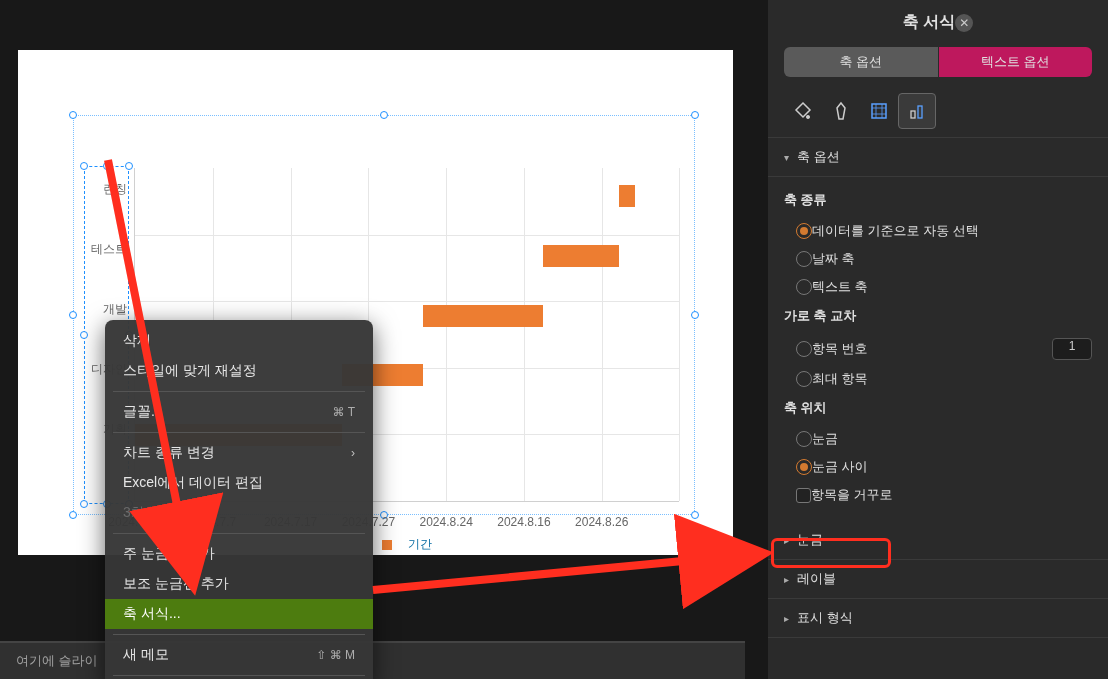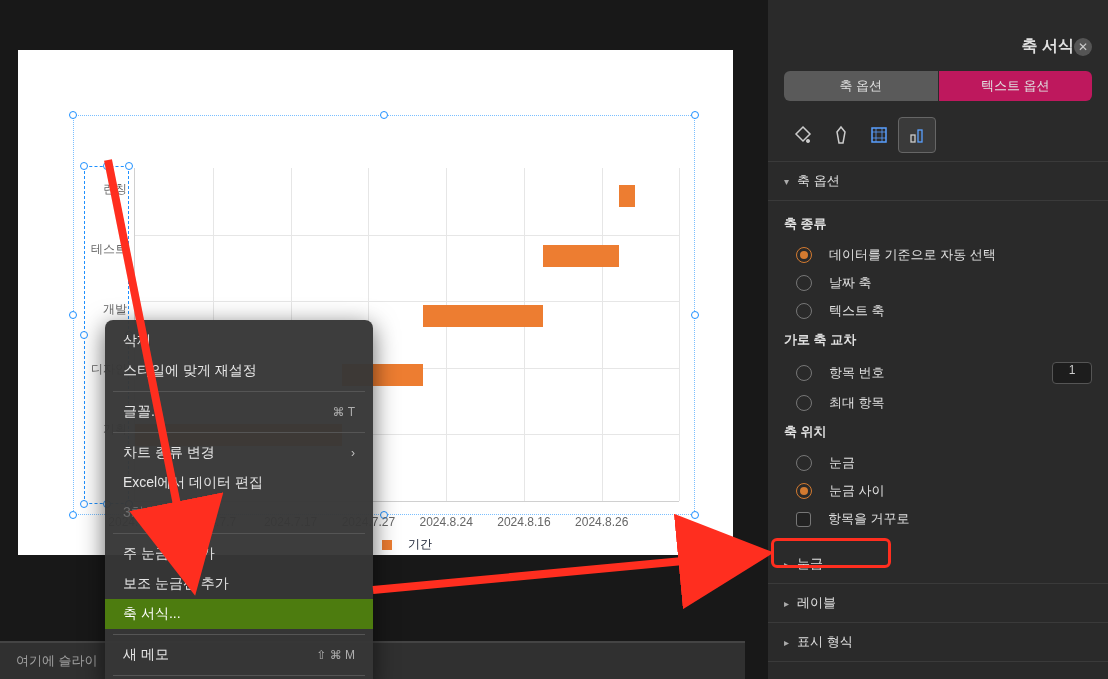--- a/index.html
+++ b/index.html
@@ -88,21 +88,21 @@
       font-size:12px; color:#666; text-align:right;
     }
     .xlabel {
       position:absolute; bottom:-28px;
       font-size:12px; color:#666;
       transform: translateX(-50%);
     }
     .legend {
       position:absolute; bottom:-52px; left:50%;
       transform: translateX(-50%);
-      font-size:12px; color:#0f172a;
+      font-size:12px; color:#0369a1;
       display:flex; align-items:center; gap:16px;
     }
     .legend-sw { width:10px; height:10px; background:#ED7D31; }
 
     
     .notes-strip {
       position:absolute; left:0; bottom:0; width:745px; height:38px;
       background:#303030; border-top:2px solid #444;
       color:#a0a0a0; font-size:13px;
       display:flex; align-items:center; padding-left:16px;
@@ -133,40 +133,40 @@
     
     .panel {
       position:absolute;
       right:0; top:0;
       width:340px; height:679px;
       background:#2a2a2a;
       color:#e0e0e0;
       font-size:13px;
       display:flex; flex-direction:column;
     }
-    .panel-hdr { display:flex; justify-content:flex-end; align-items:center; padding:12px 16px 10px;margin-top:24px; }
+    .panel-hdr { display:flex; justify-content:center; align-items:center; padding:12px 16px 10px; }
     .panel-title { font-size:16px; font-weight:600; }
     .close-x { width:18px; height:18px; border-radius:50%; background:#555; color:#ccc; display:flex;align-items:center;justify-content:center;font-size:12px; }
 
     .seg { display:flex; margin:4px 16px 10px; border-radius:6px; overflow:hidden; font-size:13px; }
     .seg div { flex:1; text-align:center; padding:6px 0; background:#be185d; }
     .seg div.sel { background:#5a5a5a; }
     .seg div + div { border-left:1px solid #2a2a2a; }
 
     .icon-row { display:flex; gap:0; margin:6px 16px 8px; }
     .icon-btn { width:38px; height:36px; display:flex; align-items:center; justify-content:center; border-radius:4px; }
     .icon-btn.sel { background:#3a3a3a; border:1px solid #666; }
 
     .accordion { border-top:1px solid #3a3a3a; }
     .acc-row { display:flex; align-items:center; gap:8px; padding:10px 16px; border-bottom:1px solid #3a3a3a; }
     .acc-chev { font-size:10px; color:#aaa; }
 
     .group-pad { padding:8px 16px 12px 28px; }
     .grp-title { font-weight:600; margin:6px 0 8px -12px; }
-    .radio-row, .check-row { display:flex; align-items:center; gap:17px; padding:5px 0; }
+    .radio-row, .check-row { display:flex; align-items:center; gap:0; padding:5px 0; }
     .radio {
       width:16px; height:16px; border-radius:50%; border:1px solid #777;
       display:flex; align-items:center; justify-content:center;
     }
     .radio.sel { border-color:#d37a30; }
     .radio.sel::after { content:""; width:8px; height:8px; border-radius:50%; background:#d37a30; }
     .check {
       width:15px; height:15px; border:1px solid #777; border-radius:3px; background:#222;
     }
     .num-input {

